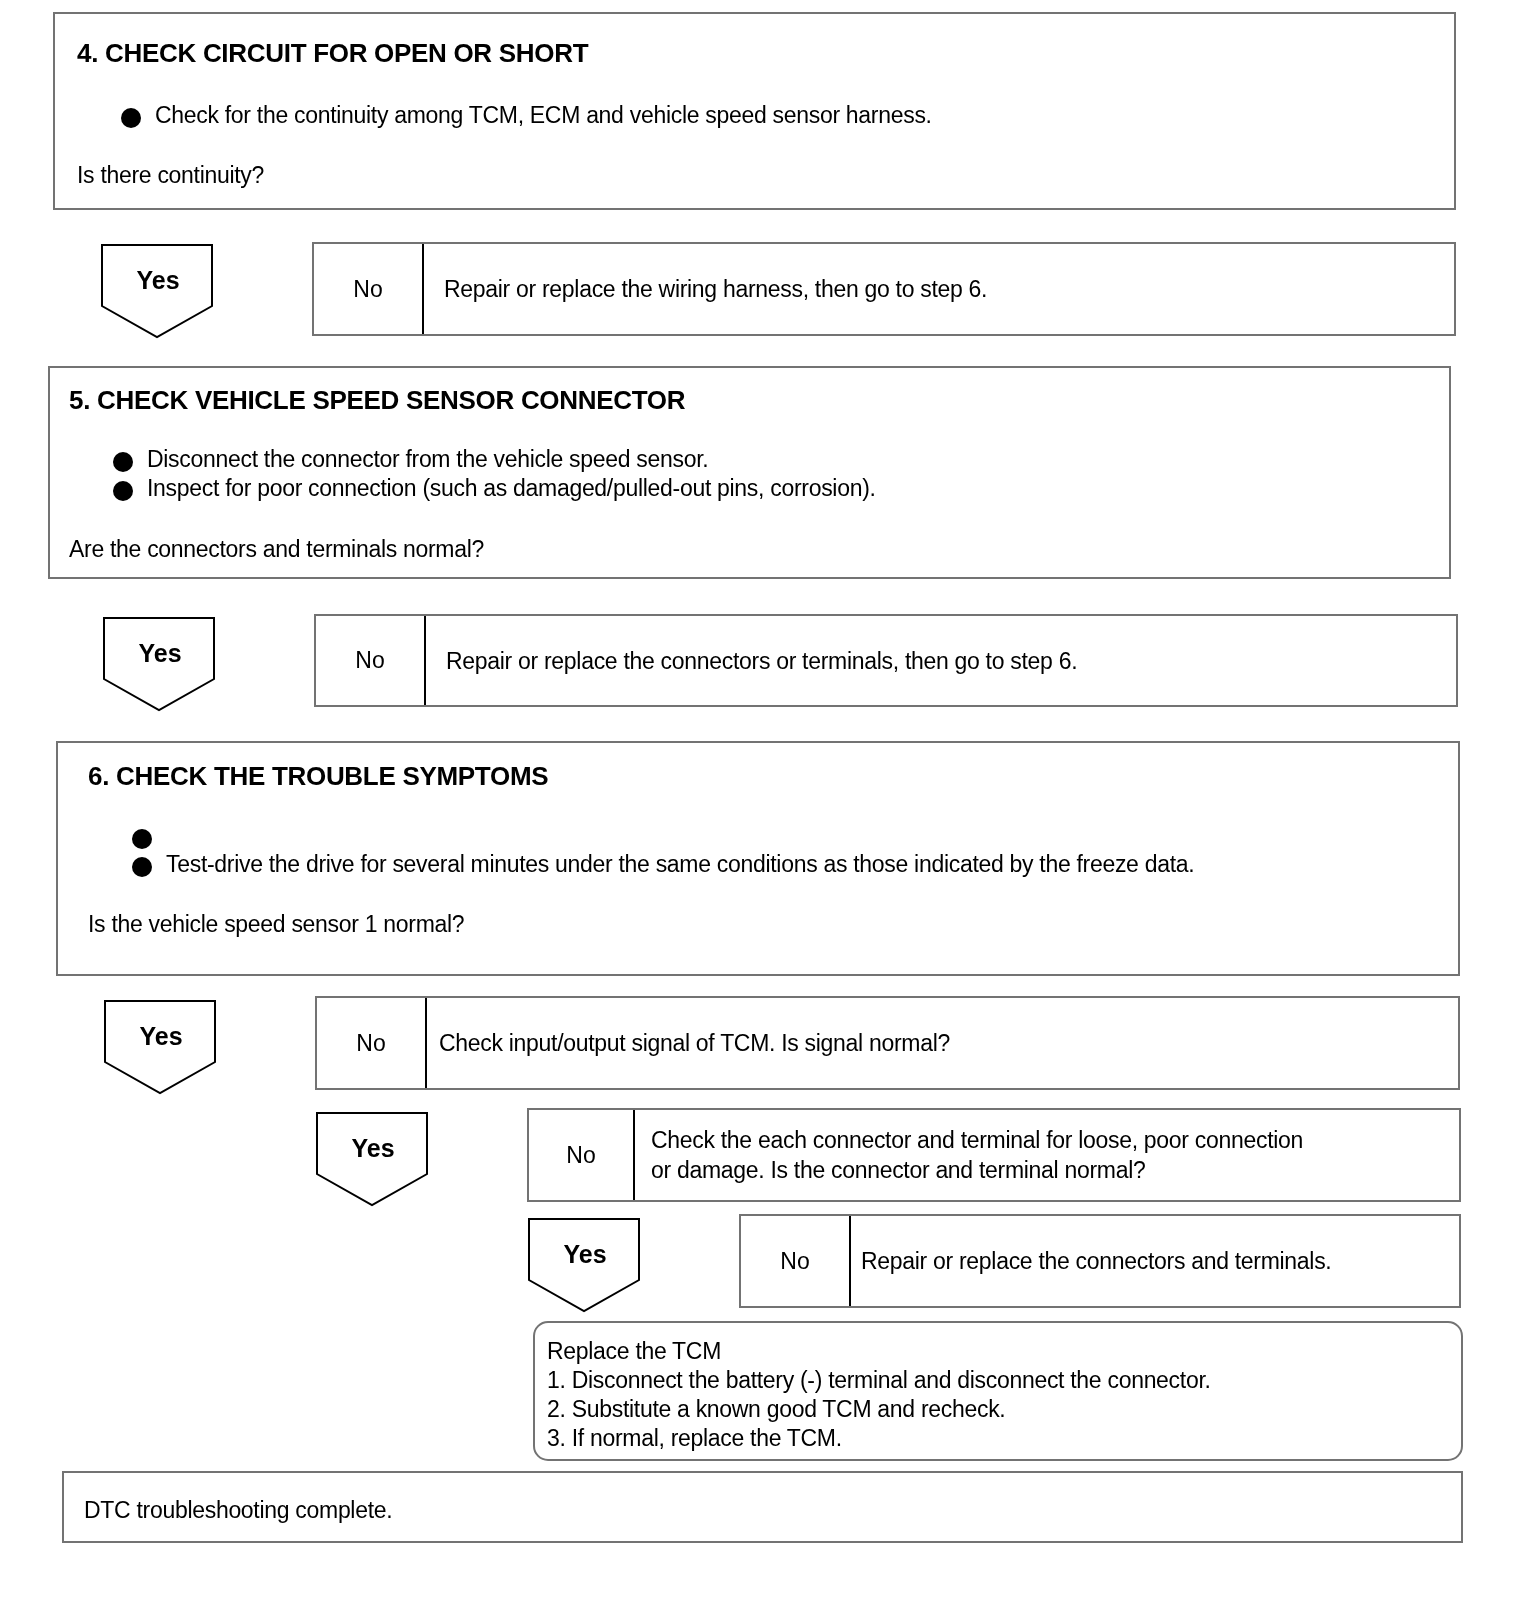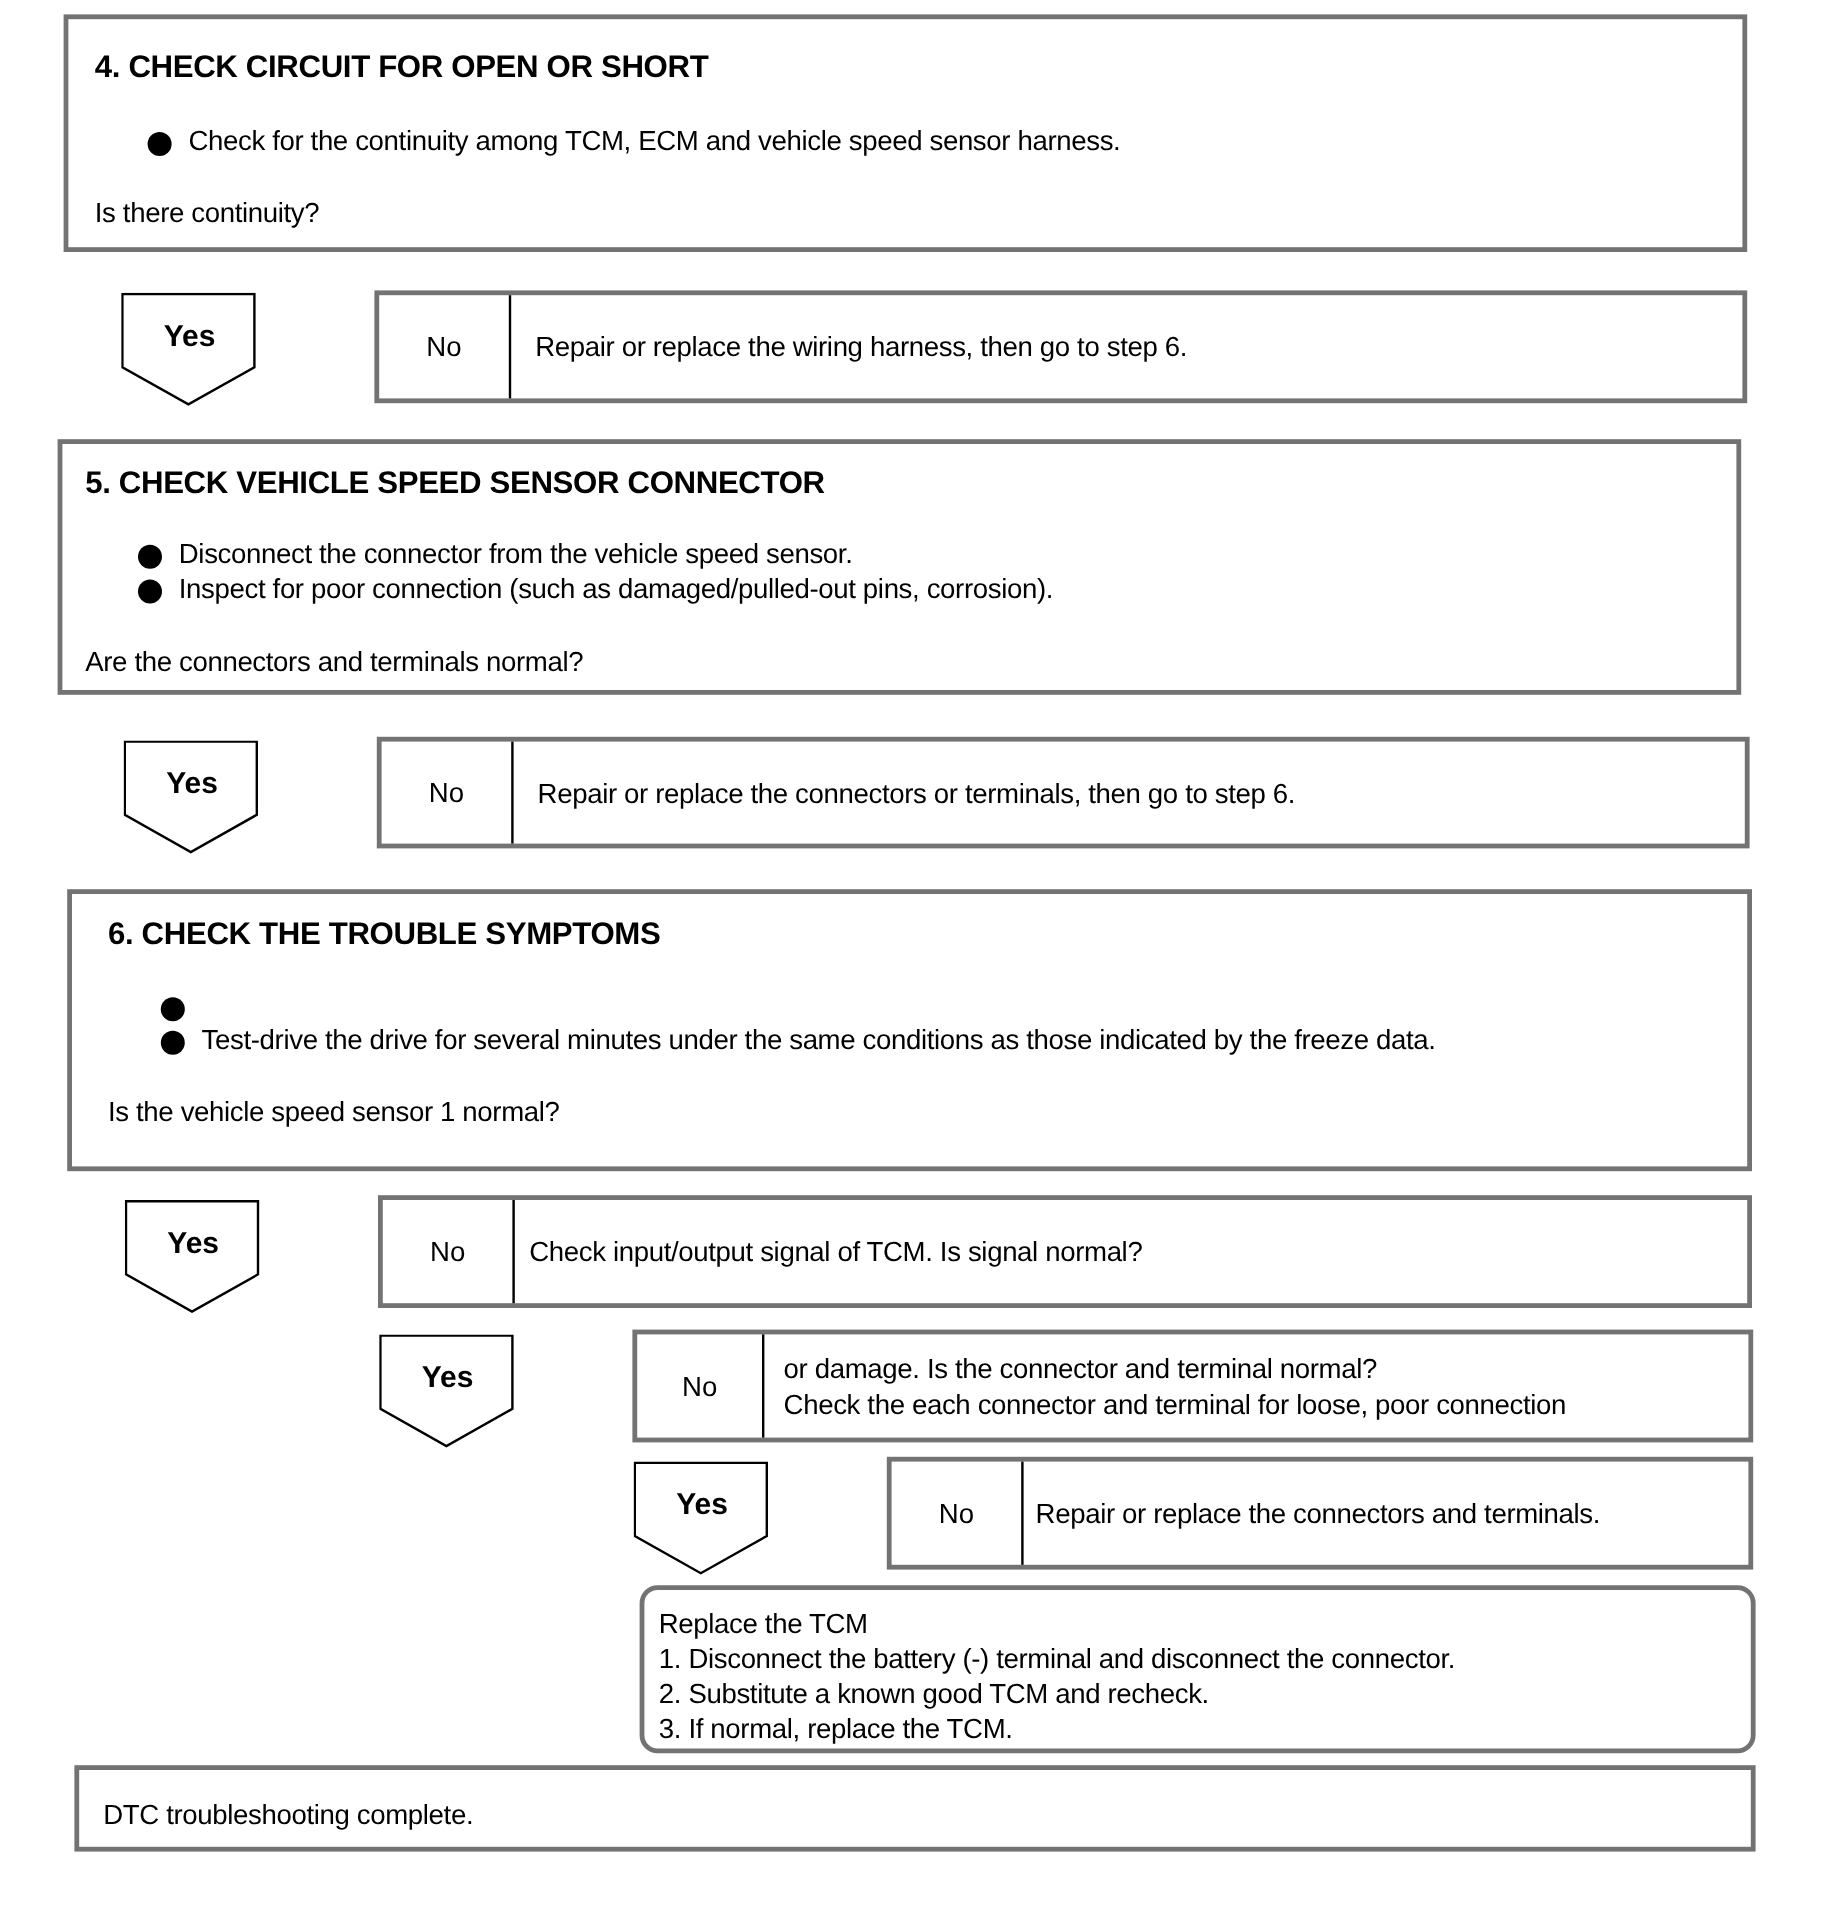--- a/index.html
+++ b/index.html
@@ -1,18 +1,18 @@
 <!DOCTYPE html>
 <html><head>
   <meta charset="utf-8">
   <style>
     html, body { margin: 0; padding: 0; background: #ffffff; }
     body { width: 1536px; height: 1608px; position: relative; overflow: hidden;
       font-family: "Liberation Sans", sans-serif; color: #000; }
-    .box { position: absolute; border: 4px solid #737373; box-sizing: border-box; background: #fff; }
+    .box { position: absolute; border: 2px solid #737373; box-sizing: border-box; background: #fff; }
     .title { position: absolute; font-weight: bold; font-size: 26px; letter-spacing: -0.3px; }
     .text { position: absolute; font-size: 23px; letter-spacing: -0.3px; white-space: nowrap; }
     .bullet { position: absolute; width: 20px; height: 20px; border-radius: 50%; background: #000; }
     .nocell { position: absolute; top: 0; bottom: 0; left: 0; border-right: 2px solid #000;
       display: flex; align-items: center; justify-content: center; font-size: 23px; }
     .nodesc { position: absolute; top: 0; bottom: 0; right: 0; display: flex; align-items: center;
       padding-left: 20px; font-size: 23px; letter-spacing: -0.3px; line-height: 30px; border-radius: 19px; }
     .yes { position: absolute; width: 114px; height: 96px; }
     .yes svg { position: absolute; left: 0; top: 0; }
     .yes span { position: absolute; left: 0; right: 0; top: 22px; text-align: center;
@@ -80,22 +80,22 @@
 
 <div class="yes" style="left:316px; top:1112px;">
   <svg width="114" height="96">
       <polygon points="1,1 111,1 111,62 56,93 1,62" fill="#fff" stroke="#000" stroke-width="2"></polygon>
     </svg>
   <span>Yes</span>
 </div>
 <div class="box" style="left:527px; top:1108px; width:934px; height:94px;">
   <div class="nocell" style="width:104px;">No</div>
   <div class="nodesc" style="left:106px; flex-direction:column; align-items:flex-start; justify-content:center; padding-left:16px;">
+    <div>Check the each connector and terminal for loose, poor connection</div>
     <div>or damage. Is the connector and terminal normal?</div>
-    <div>Check the each connector and terminal for loose, poor connection</div>
   </div>
 </div>
 
 <div class="yes" style="left:528px; top:1218px;">
   <svg width="114" height="96">
       <polygon points="1,1 111,1 111,62 56,93 1,62" fill="#fff" stroke="#000" stroke-width="2"></polygon>
     </svg>
   <span>Yes</span>
 </div>
 <div class="box" style="left:739px; top:1214px; width:722px; height:94px;">

